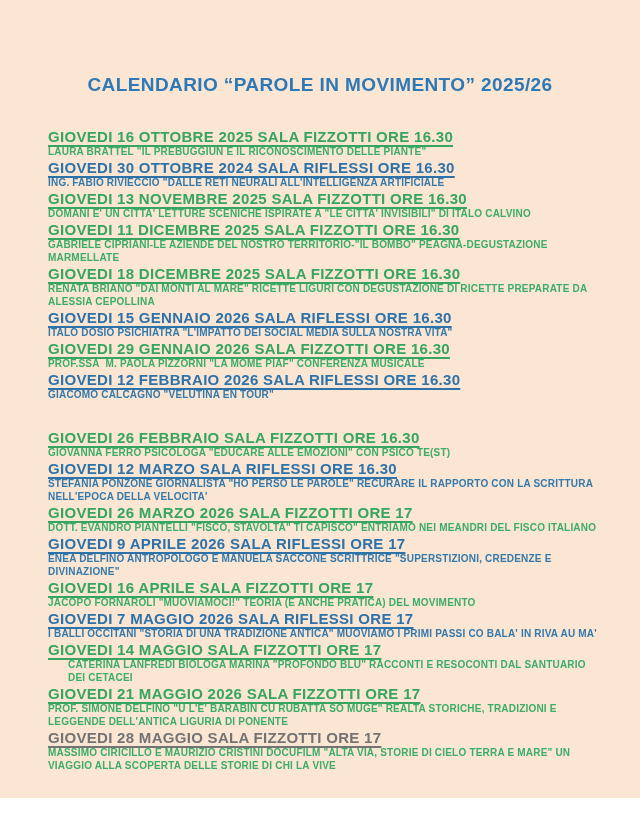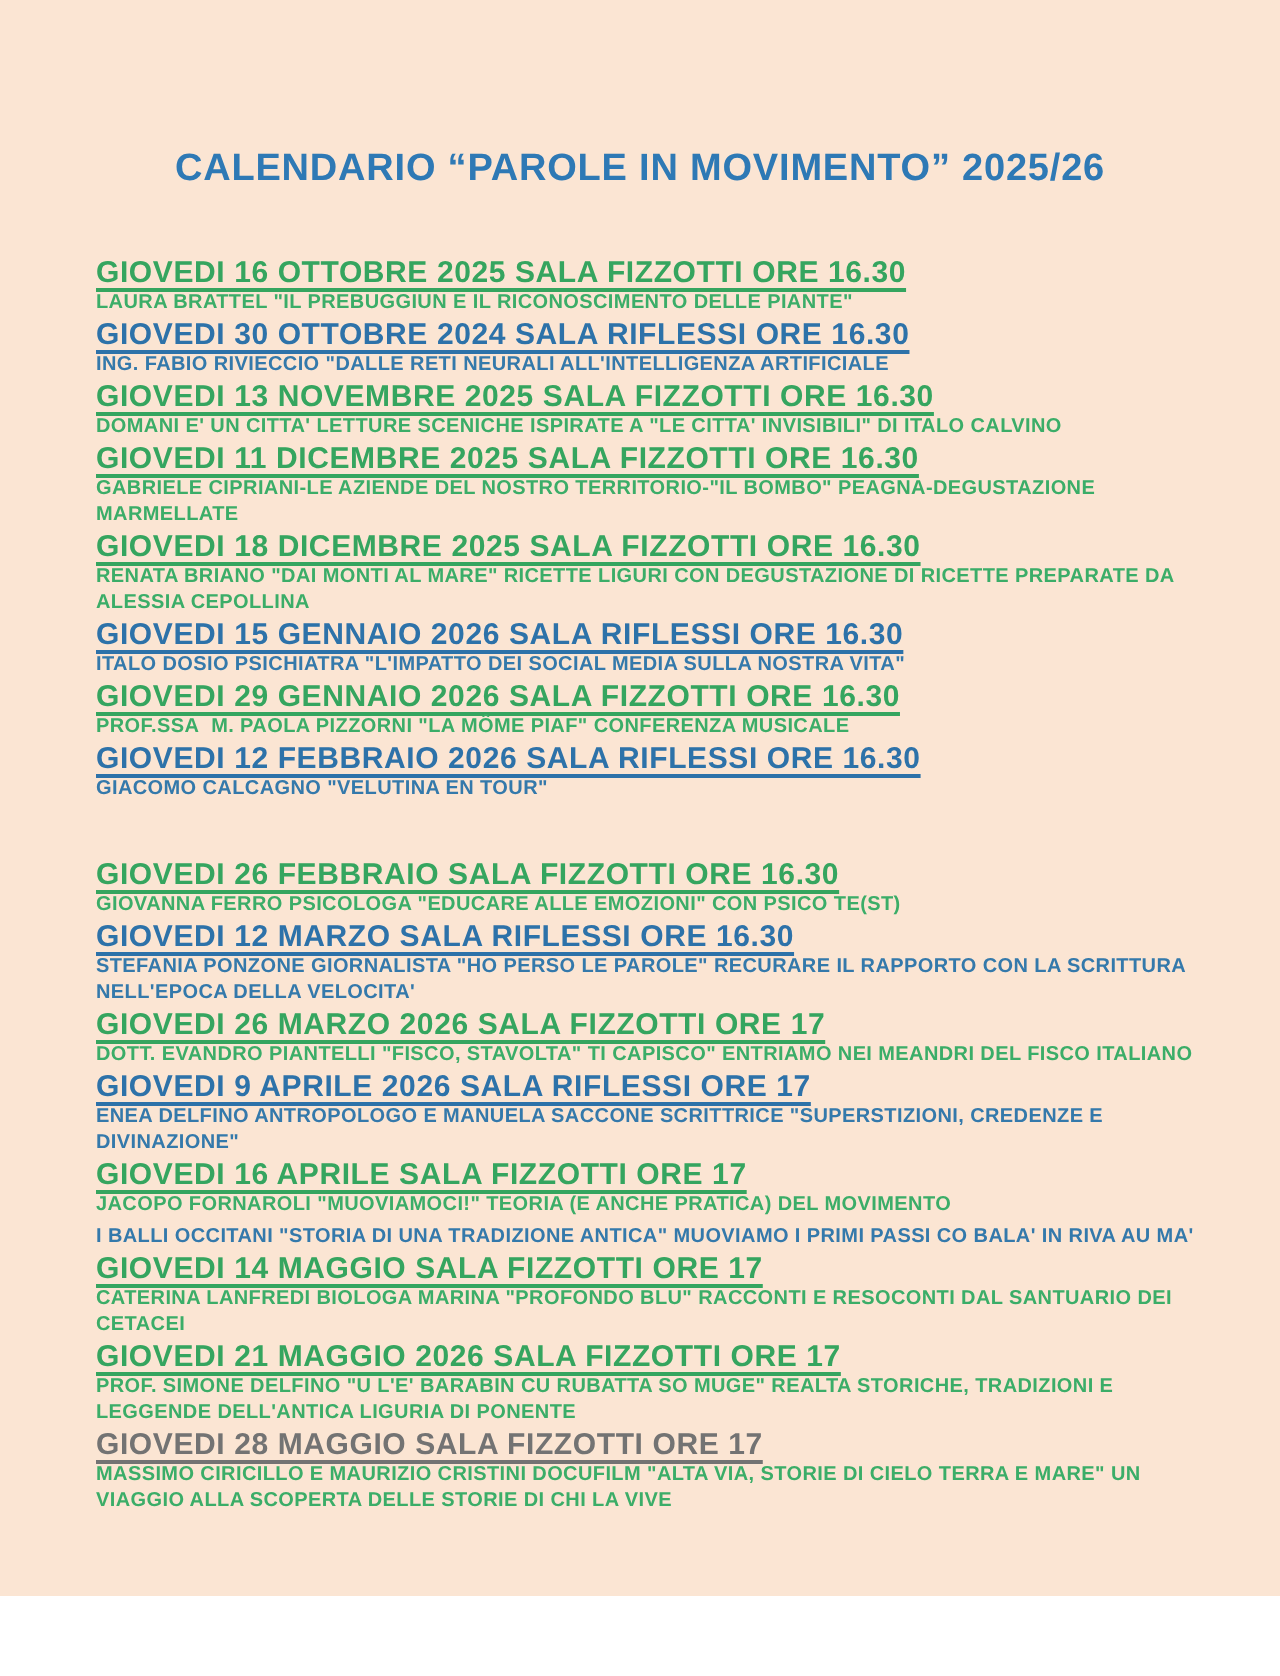--- a/index.html
+++ b/index.html
@@ -94,25 +94,26 @@
       </div>
       <div class="event">
         <div class="event-heading" style="color: rgb(45, 114, 169);">GIOVEDI 9 APRILE 2026 SALA RIFLESSI ORE 17</div>
         <div class="event-desc" style="color: rgb(52, 121, 171);">ENEA DELFINO ANTROPOLOGO E MANUELA SACCONE SCRITTRICE "SUPERSTIZIONI, CREDENZE E DIVINAZIONE"</div>
       </div>
       <div class="event">
         <div class="event-heading" style="color: rgb(53, 165, 95);">GIOVEDI 16 APRILE SALA FIZZOTTI ORE 17</div>
         <div class="event-desc" style="color: rgb(59, 173, 104);">JACOPO FORNAROLI "MUOVIAMOCI!" TEORIA (E ANCHE PRATICA) DEL MOVIMENTO</div>
       </div>
       <div class="event">
+        <div class="event-heading" style="color: rgb(45, 114, 169);">GIOVEDI 7 MAGGIO 2026 SALA RIFLESSI ORE 17</div>
         <div class="event-desc" style="color: rgb(52, 121, 171);">I BALLI OCCITANI "STORIA DI UNA TRADIZIONE ANTICA" MUOVIAMO I PRIMI PASSI CO BALA' IN RIVA AU MA'</div>
       </div>
       <div class="event">
         <div class="event-heading" style="color: rgb(53, 165, 95);">GIOVEDI 14 MAGGIO SALA FIZZOTTI ORE 17</div>
-        <div class="event-desc" style="color: rgb(59, 173, 104);">CATERINA LANFREDI BIOLOGA MARINA "PROFONDO BLU" RACCONTI E RESOCONTI DAL SANTUARIO DEI CETACEI</div>
+        <div class="event-desc" style="color: rgb(59, 173, 104); margin-left: 20px;">CATERINA LANFREDI BIOLOGA MARINA "PROFONDO BLU" RACCONTI E RESOCONTI DAL SANTUARIO DEI CETACEI</div>
       </div>
       <div class="event">
         <div class="event-heading" style="color: rgb(53, 165, 95);">GIOVEDI 21 MAGGIO 2026 SALA FIZZOTTI ORE 17</div>
         <div class="event-desc" style="color: rgb(59, 173, 104);">PROF. SIMONE DELFINO "U L'E' BARABIN CU RUBATTA SO MUGE" REALTA STORICHE, TRADIZIONI E LEGGENDE DELL'ANTICA LIGURIA DI PONENTE</div>
       </div>
       <div class="event">
         <div class="event-heading" style="color: #737373;">GIOVEDI 28 MAGGIO SALA FIZZOTTI ORE 17</div>
         <div class="event-desc" style="color: rgb(59, 173, 104);">MASSIMO CIRICILLO E MAURIZIO CRISTINI DOCUFILM "ALTA VIA, STORIE DI CIELO TERRA E MARE" UN VIAGGIO ALLA SCOPERTA DELLE STORIE DI CHI LA VIVE</div>
       </div>
     </div>

